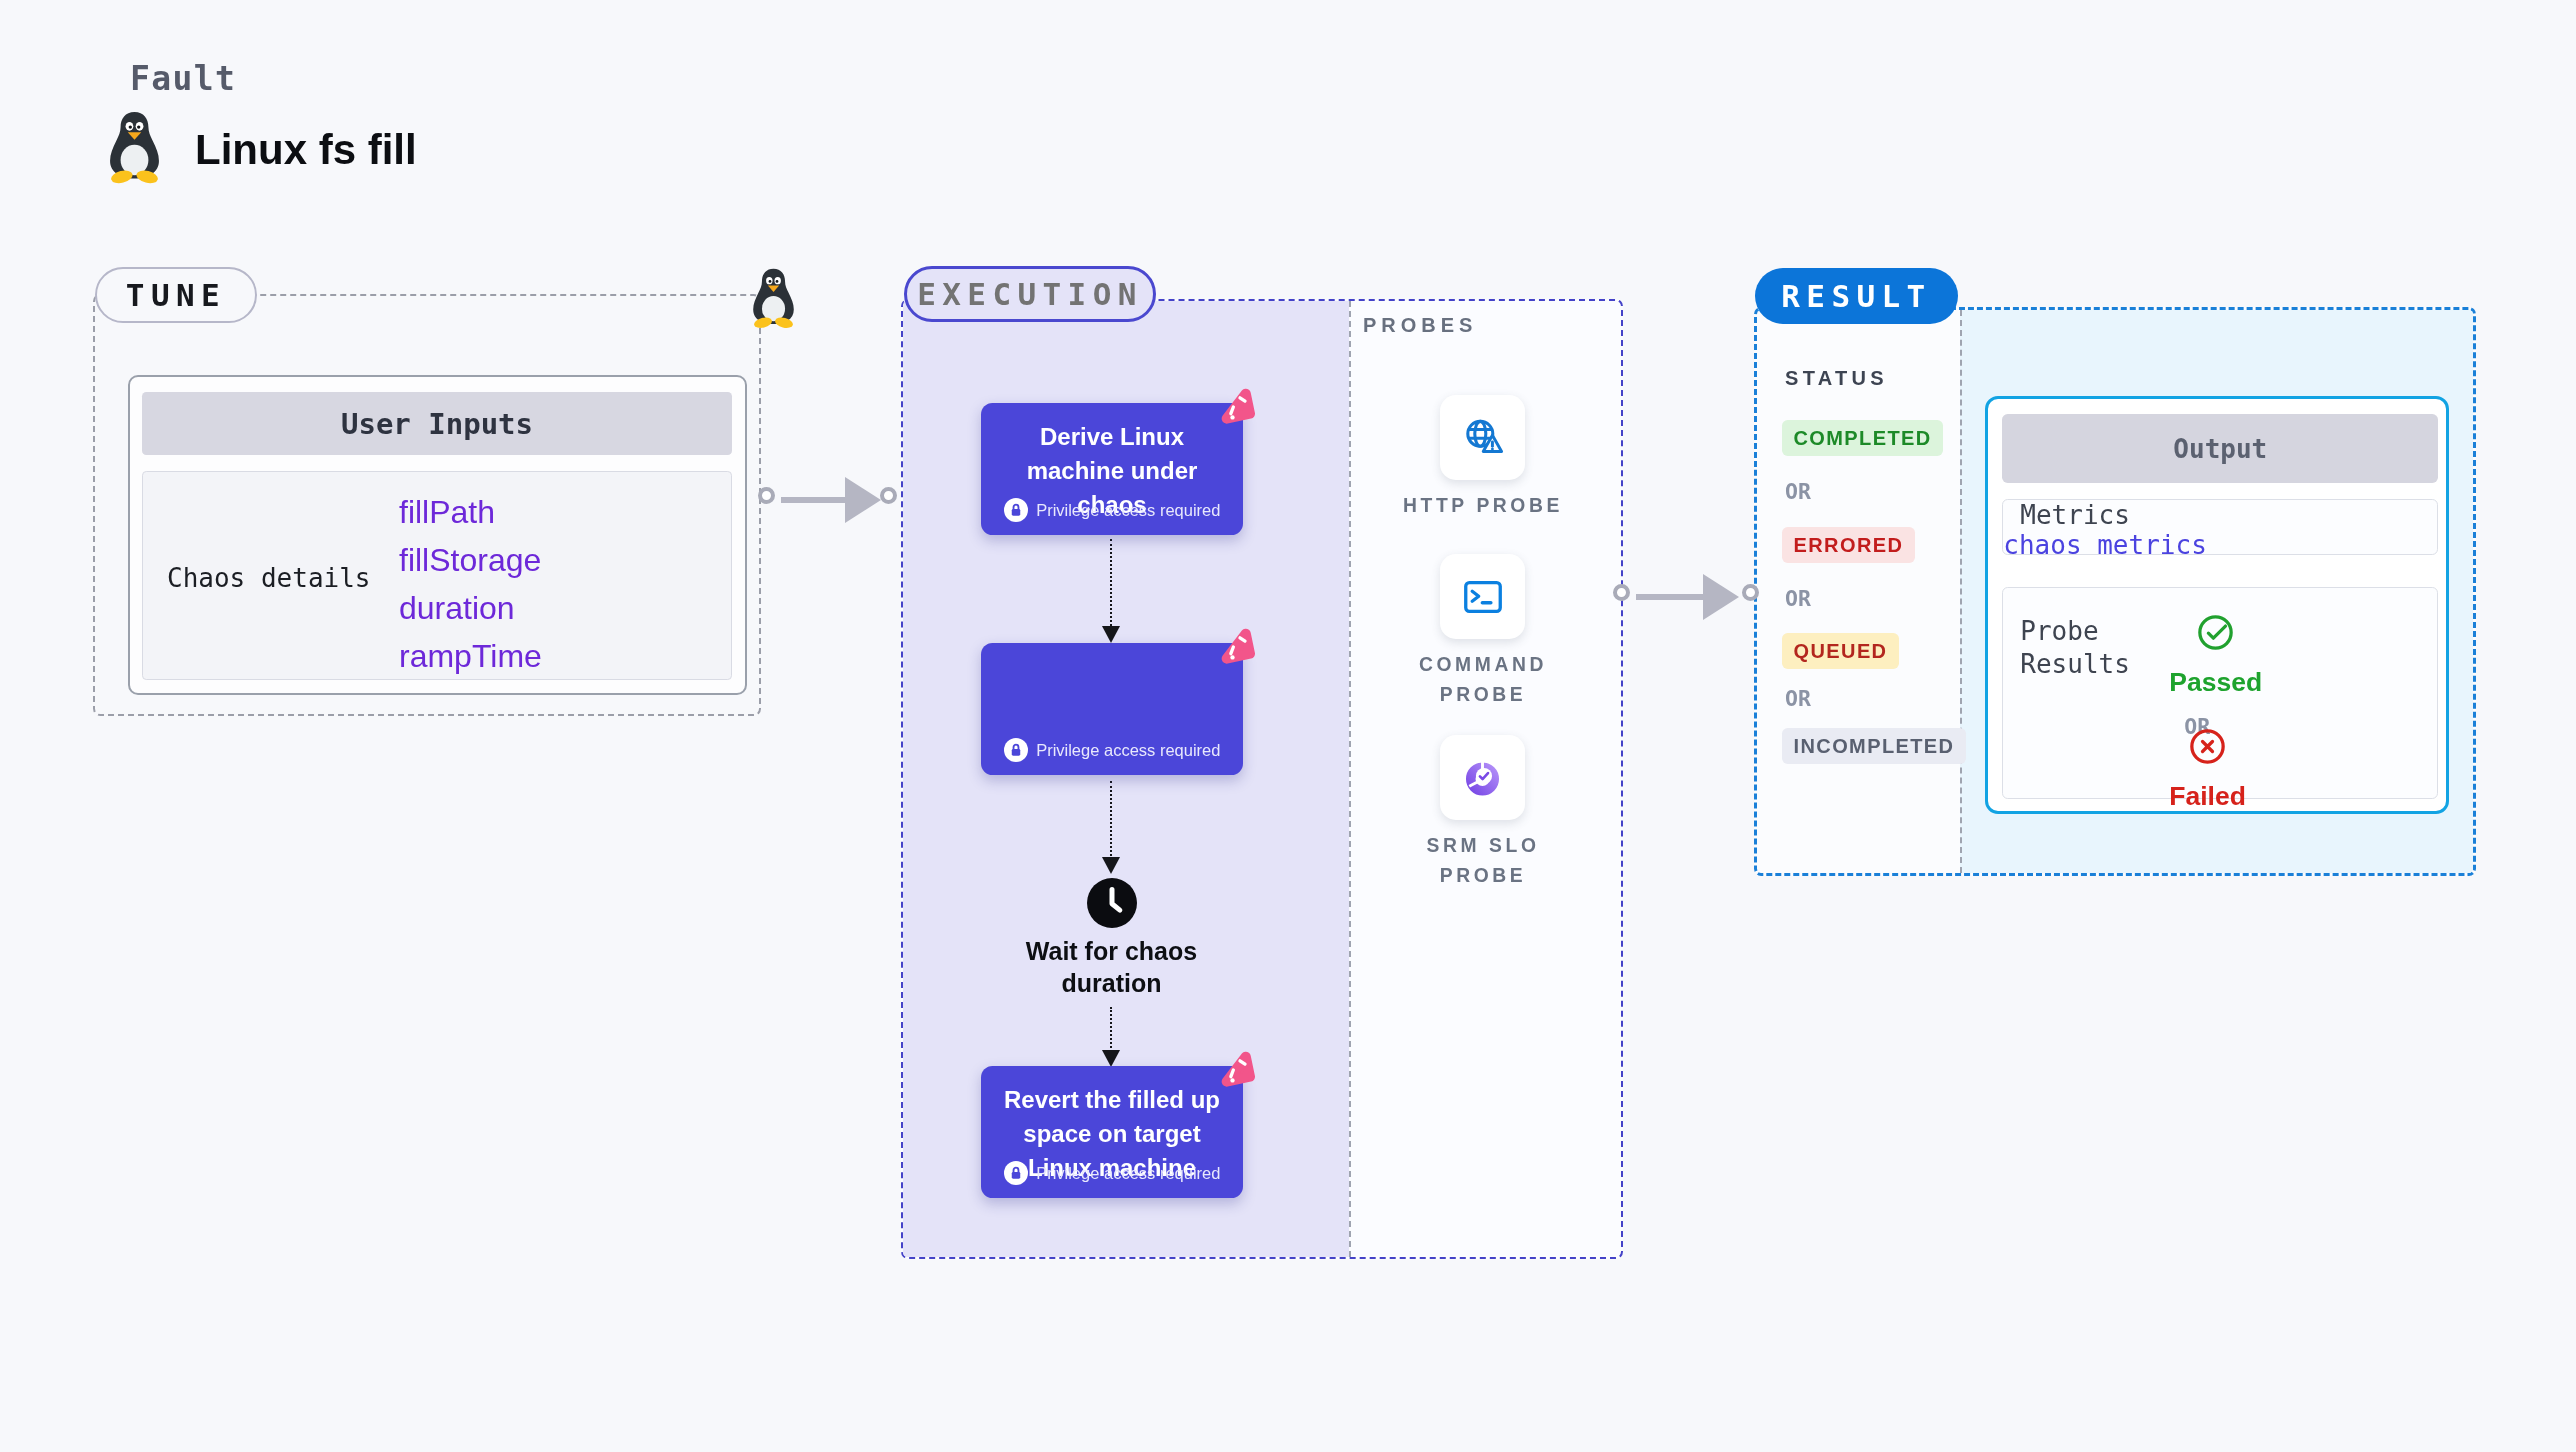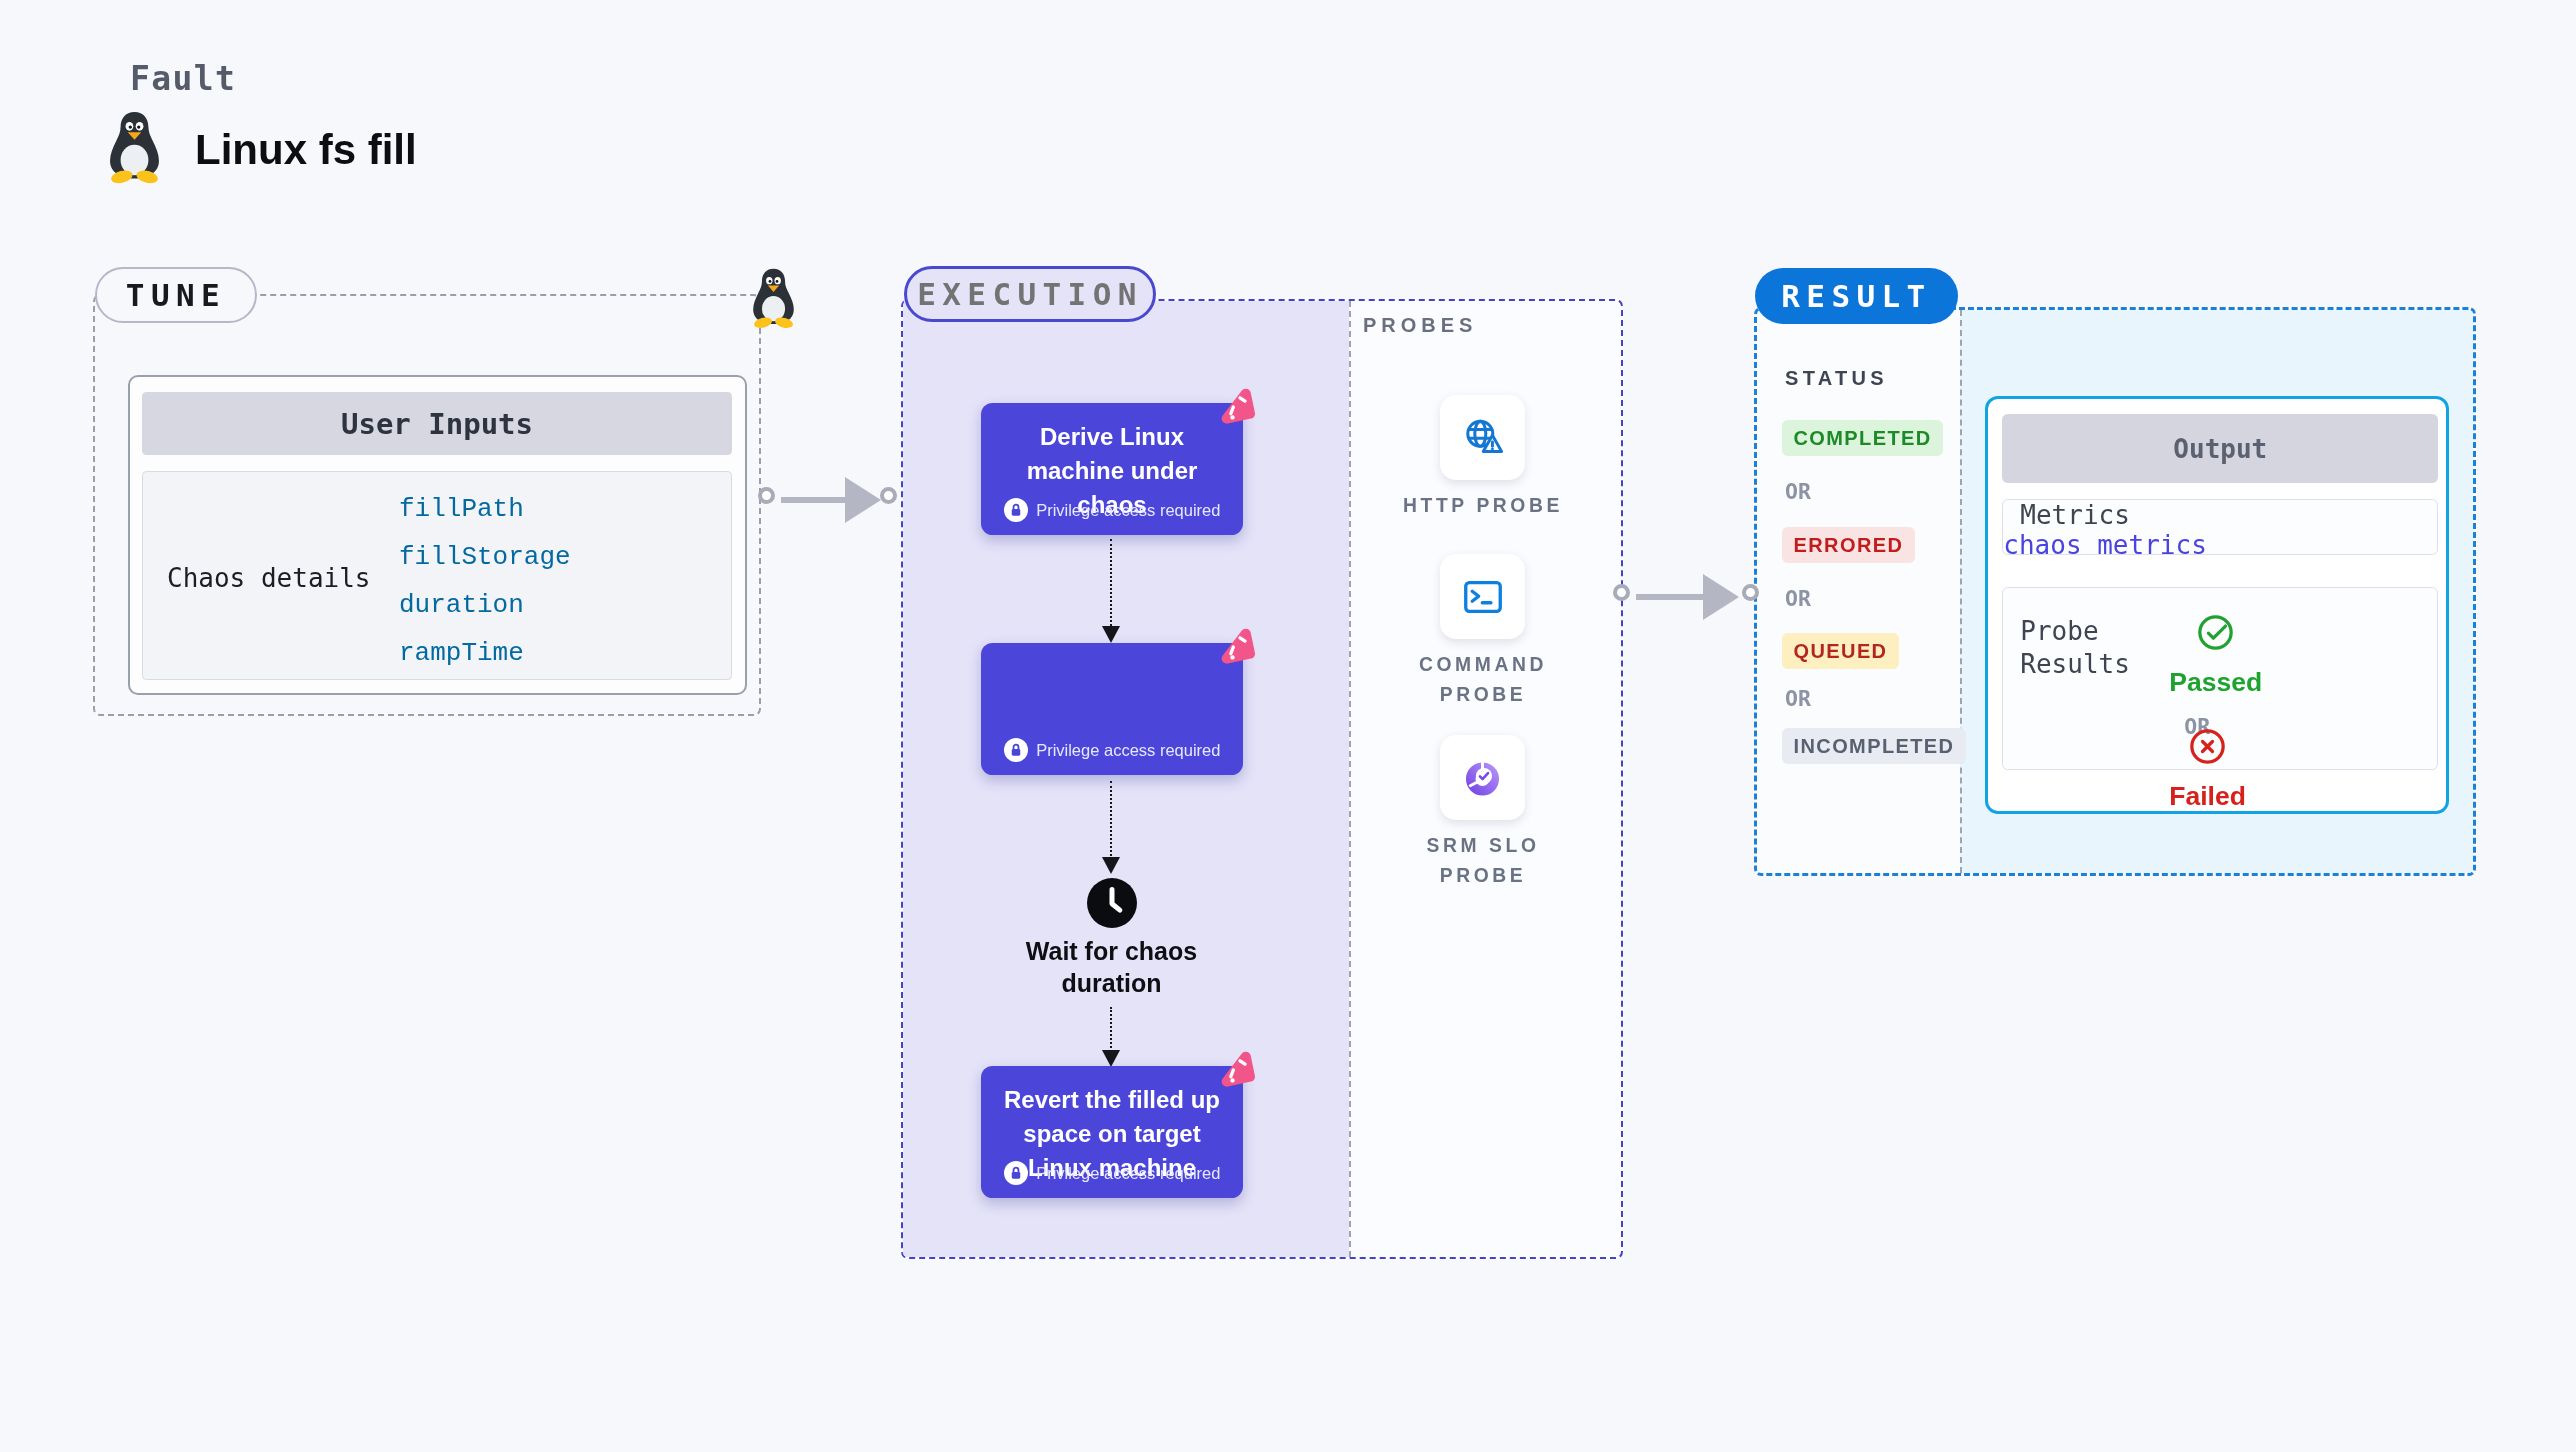--- a/index.html
+++ b/index.html
@@ -25,22 +25,22 @@
   .tux-small{ position:absolute; left:749px; top:266px; width:49px; height:63px; z-index:6; }
   .ui-card{ position:absolute; left:128px; top:375px; width:619px; height:320px; background:#fdfdfe;
             border:2.9px solid #9aa0ab; border-radius:10px; }
   .ui-header{ position:absolute; left:142px; top:392px; width:590px; height:63px; background:#d7d7e1;
               border-radius:4.3px; display:flex; align-items:center; justify-content:center;
               font-family:"DejaVu Sans Mono",monospace; font-size:29px; font-weight:bold; color:#2e3340; }
   .ui-inner{ position:absolute; left:142px; top:471px; width:590px; height:209px; background:#f3f4f8;
              border:1.4px solid #d9dbe4; border-radius:4.3px; }
   .chaos-label{ position:absolute; left:167px; top:563px; font-family:"DejaVu Sans Mono",monospace;
                 font-size:26px; color:#1b1e24; }
-  .param{ position:absolute; left:399px; font-family:Liberation Mono, monospace; font-size:26px;
-          font-weight:500; color:#0369a1; }
+  .param{ position:absolute; left:399px; font-family:Liberation Sans, sans-serif; font-size:32px;
+          font-weight:500; color:#6d28d9; }
 
   
   .conn-line{ position:absolute; height:5.7px; background:#b5b6c3; z-index:5; }
   .conn-circle{ position:absolute; width:17px; height:17px; border-radius:50%; background:#fff;
                 border:4.3px solid #a9abb8; z-index:6; }
   .conn-tri{ position:absolute; width:0; height:0; border-top:23px solid transparent;
              border-bottom:23px solid transparent; border-left:36px solid #b5b6c3; z-index:5; }
 
   
   .exec-box{ left:901px; top:299px; width:722px; height:960px; border:2.9px dashed #4442c8; background:#fbfcff; }
@@ -90,21 +90,21 @@
 
   .output-card{ position:absolute; left:1985px; top:396px; width:464px; height:418px; background:#ffffff;
                 border:3.6px solid #12a3e3; border-radius:13px; z-index:3; }
   .output-header{ position:absolute; left:14.3px; top:15px; width:436px; height:69px; background:#d5d5df;
                   border-radius:5.7px; display:flex; align-items:center; justify-content:center;
                   font-family:"DejaVu Sans Mono",monospace; font-size:26px; font-weight:bold; color:#5b6170; }
   .metrics-row{ position:absolute; left:14.3px; top:100px; width:436px; height:56px; background:#fcfdff;
                 border:1.4px solid #dcdfe7; border-radius:5.7px; display:flex; align-items:flex-start;flex-direction:column; }
   .metrics-label{ margin-left:17px; width:172px; font-family:"DejaVu Sans Mono",monospace; font-size:26px; color:#3e4450; }
   .metrics-value{ font-family:"DejaVu Sans Mono",monospace; font-size:26px; font-weight:500; color:#4b43e0; }
-  .proberes-box{ position:absolute; left:14.3px; top:188px; width:436px; height:183px; background:#fcfdff;
+  .proberes-box{ position:absolute; left:14.3px; top:188px; width:436px; height:212px; background:#fcfdff;
                  border:1.4px solid #dcdfe7; border-radius:5.7px; }
   .proberes-label{ position:absolute; left:17px; top:27px; width:129px; font-family:"DejaVu Sans Mono",monospace;
                    font-size:26px; color:#3e4450; line-height:33px; }
   .res-row{ position:absolute; left:166px; display:flex; align-items:center; gap:15.8px;flex-direction:column; }
   .res-icon{ width:37px; height:37px; flex:0 0 37px; }
   .passed-text{ font-size:26.5px; font-weight:bold; color:#1ea32e; }
   .failed-text{ font-size:26.5px; font-weight:bold; color:#d6221b; }
   .res-or{ position:absolute; left:181px; top:126px; font-family:"DejaVu Sans Mono",monospace;
            font-size:21.5px; font-weight:600; color:#8b93a5; }
 </style>

